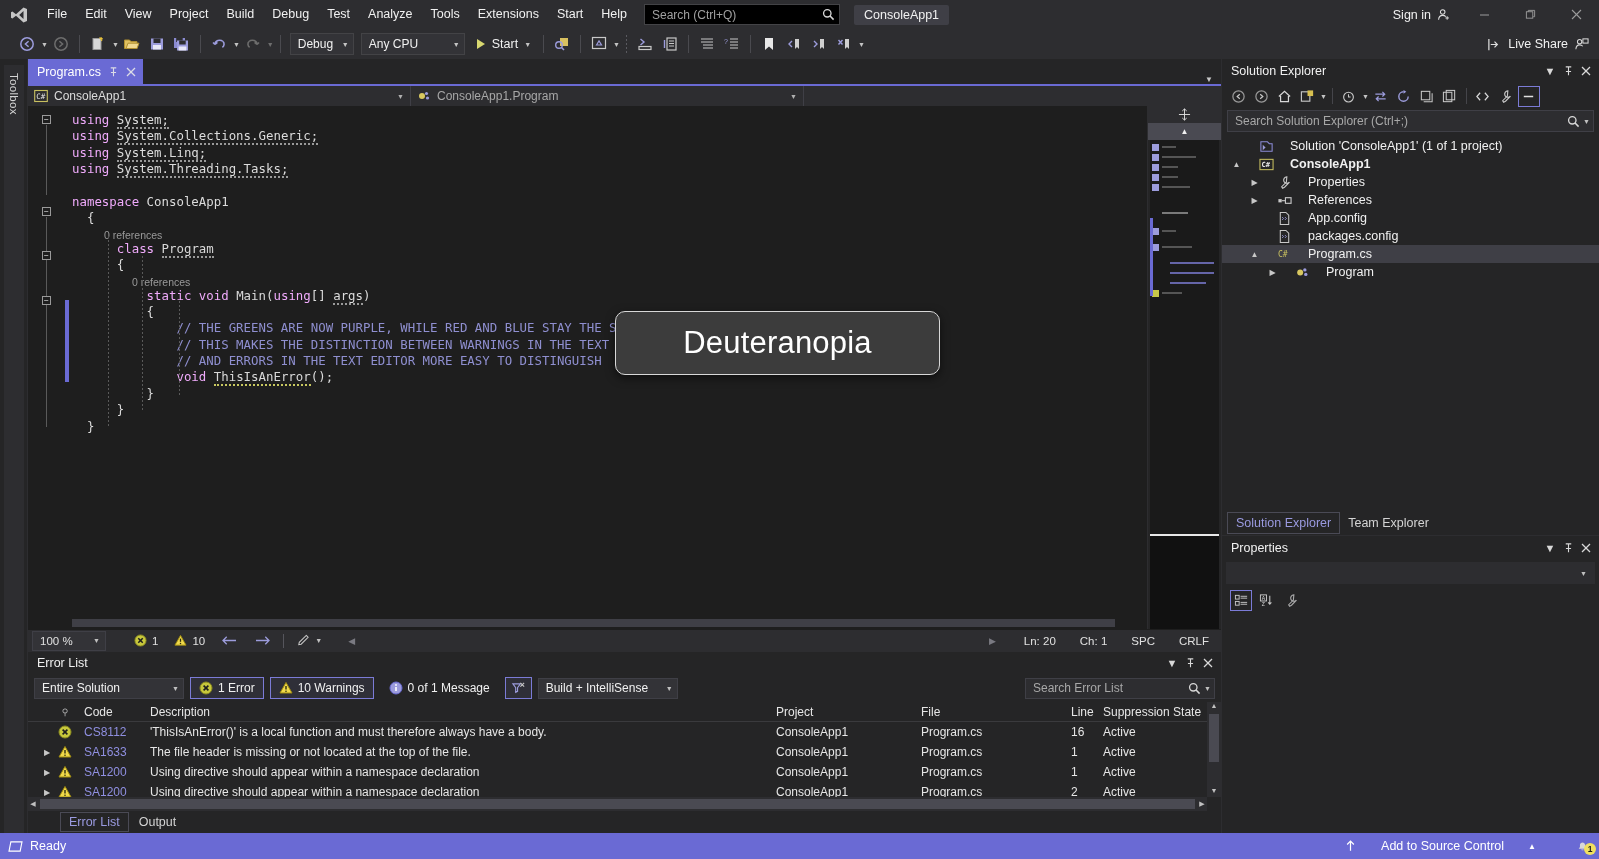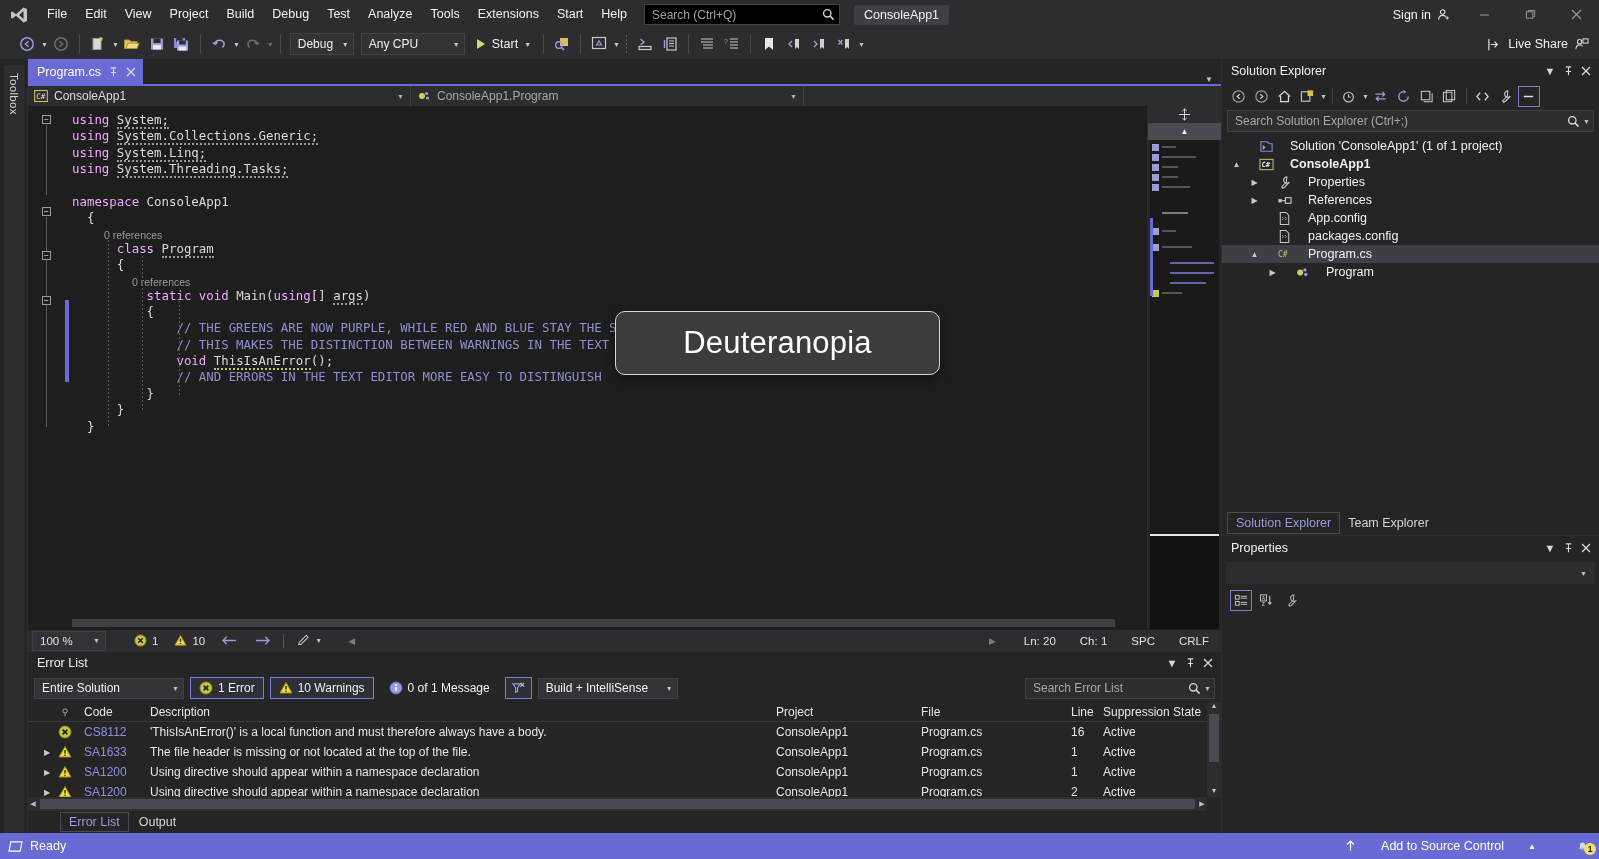--- a/index.html
+++ b/index.html
@@ -555,22 +555,22 @@
               <div class="cline"><span class="kw">namespace</span><span class="pln"> ConsoleApp1</span></div>
               <div class="cline"><span class="pln">  {</span></div>
               <div class="cline small" style="padding-left:32px">0 references</div>
               <div class="cline"><span class="pln">      </span><span class="kw">class</span><span class="pln"> </span><span class="typ sq">Program</span></div>
               <div class="cline"><span class="pln">      {</span></div>
               <div class="cline small" style="padding-left:60px">0 references</div>
               <div class="cline"><span class="pln">          </span><span class="kw">static</span><span class="pln"> </span><span class="kw">void</span><span class="pln"> </span><span class="typ">Main</span><span class="pln">(</span><span class="kw">using</span><span class="pln">[] </span><span class="pln sq">args</span><span class="pln">)</span></div>
               <div class="cline"><span class="pln">          {</span></div>
               <div class="cline"><span class="cmt">              </span><span class="cmt">// THE GREENS ARE NOW PURPLE, WHILE RED AND BLUE STAY THE SAME COLOUR</span></div>
               <div class="cline"><span class="cmt">              </span><span class="cmt">// THIS MAKES THE DISTINCTION BETWEEN WARNINGS IN THE TEXT EDITOR</span></div>
+              <div class="cline"><span class="cmt">              </span><span class="cmt">// AND ERRORS IN THE TEXT EDITOR MORE EASY TO DISTINGUISH</span></div>
               <div class="cline"><span class="pln">              </span><span class="kw">void</span><span class="pln"> </span><span class="typ sq-err">ThisIsAnError</span><span class="pln">();</span></div>
-              <div class="cline"><span class="cmt">              </span><span class="cmt">// AND ERRORS IN THE TEXT EDITOR MORE EASY TO DISTINGUISH</span></div>
               <div class="cline"><span class="pln">          }</span></div>
               <div class="cline"><span class="pln">      }</span></div>
               <div class="cline"><span class="pln">  }</span></div>
             </div>
 
             <div class="foldcol" style="left:76px; top:130px;">
               <div class="foldline dash" style="top:0; height:192px;"></div>
             </div>
             <div class="foldcol" style="left:110px; top:150px;">
               <div class="foldline dash" style="top:0; height:155px;"></div>

